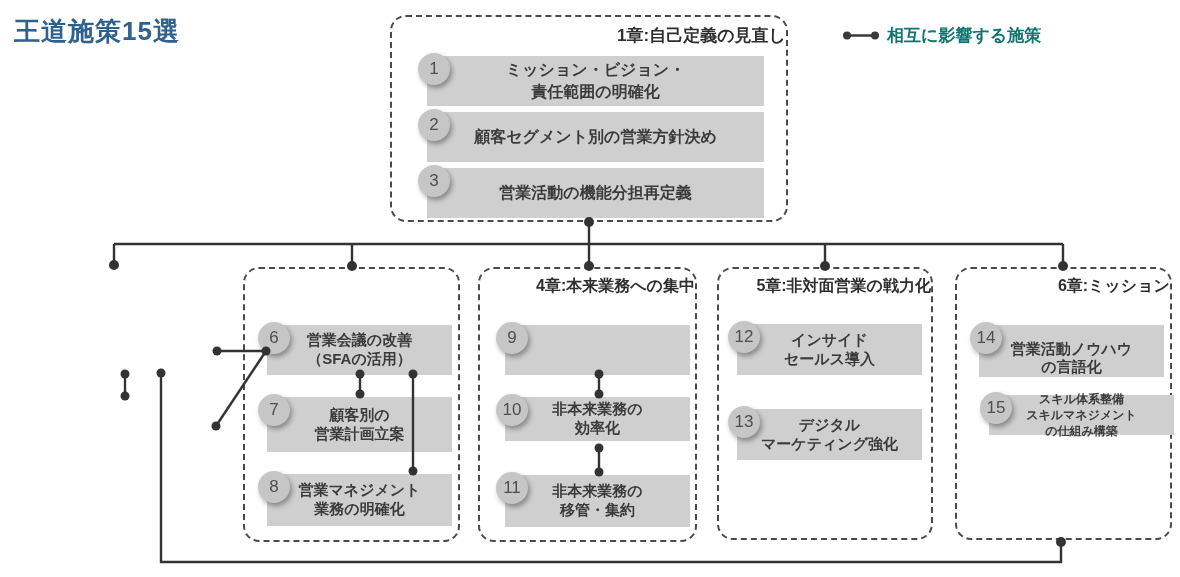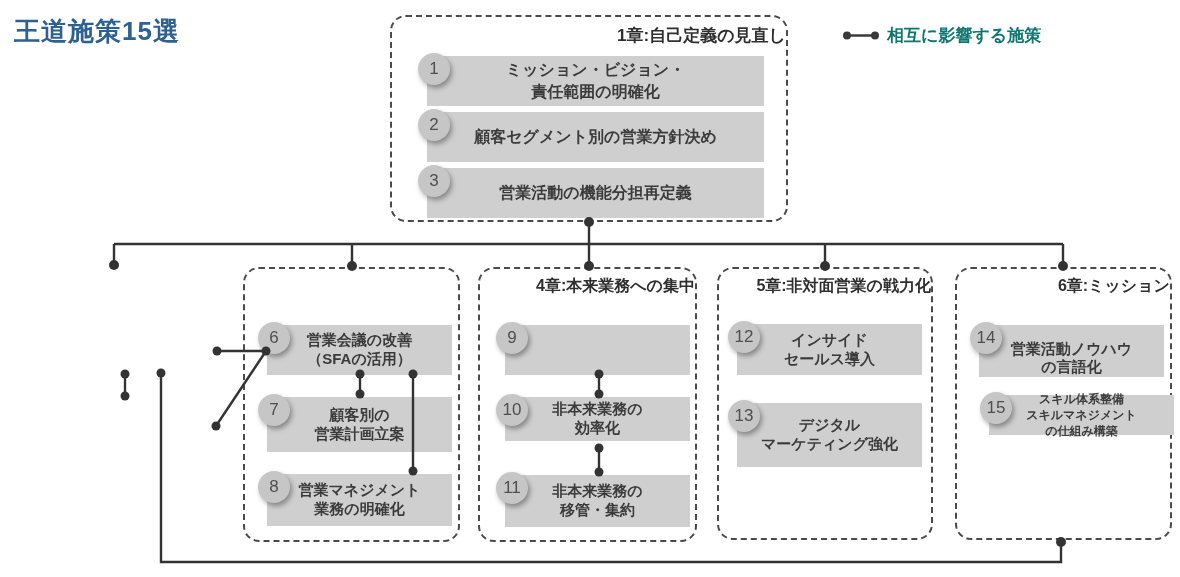--- a/index.html
+++ b/index.html
@@ -132,21 +132,21 @@
     </div>
   </div>
 
   <div class="chapter" id="ch5" style="left:717px;top:267px;width:216px;height:273px;">
     <div class="chapter-title">5章:非対面営業の戦力化</div>
     <div class="item" style="left:18px;top:55px;width:185px;height:51px;justify-content:center;">
       <span class="badge">12</span>
       <span class="label">インサイド
 セールス導入</span>
     </div>
-    <div class="item" style="left:18px;top:134px;width:185px;height:64px;">
+    <div class="item" style="left:18px;top:140px;width:185px;height:51px;">
       <span class="badge">13</span>
       <span class="label">デジタル
 マーケティング強化</span>
     </div>
   </div>
 
   <div class="chapter" id="ch6" style="left:955px;top:267px;width:217px;height:273px;">
     <div class="chapter-title">6章:ミッション</div>
     <div class="item" style="left:22px;top:56px;width:185px;height:52px;align-items:flex-end;">
       <span class="badge">14</span>

